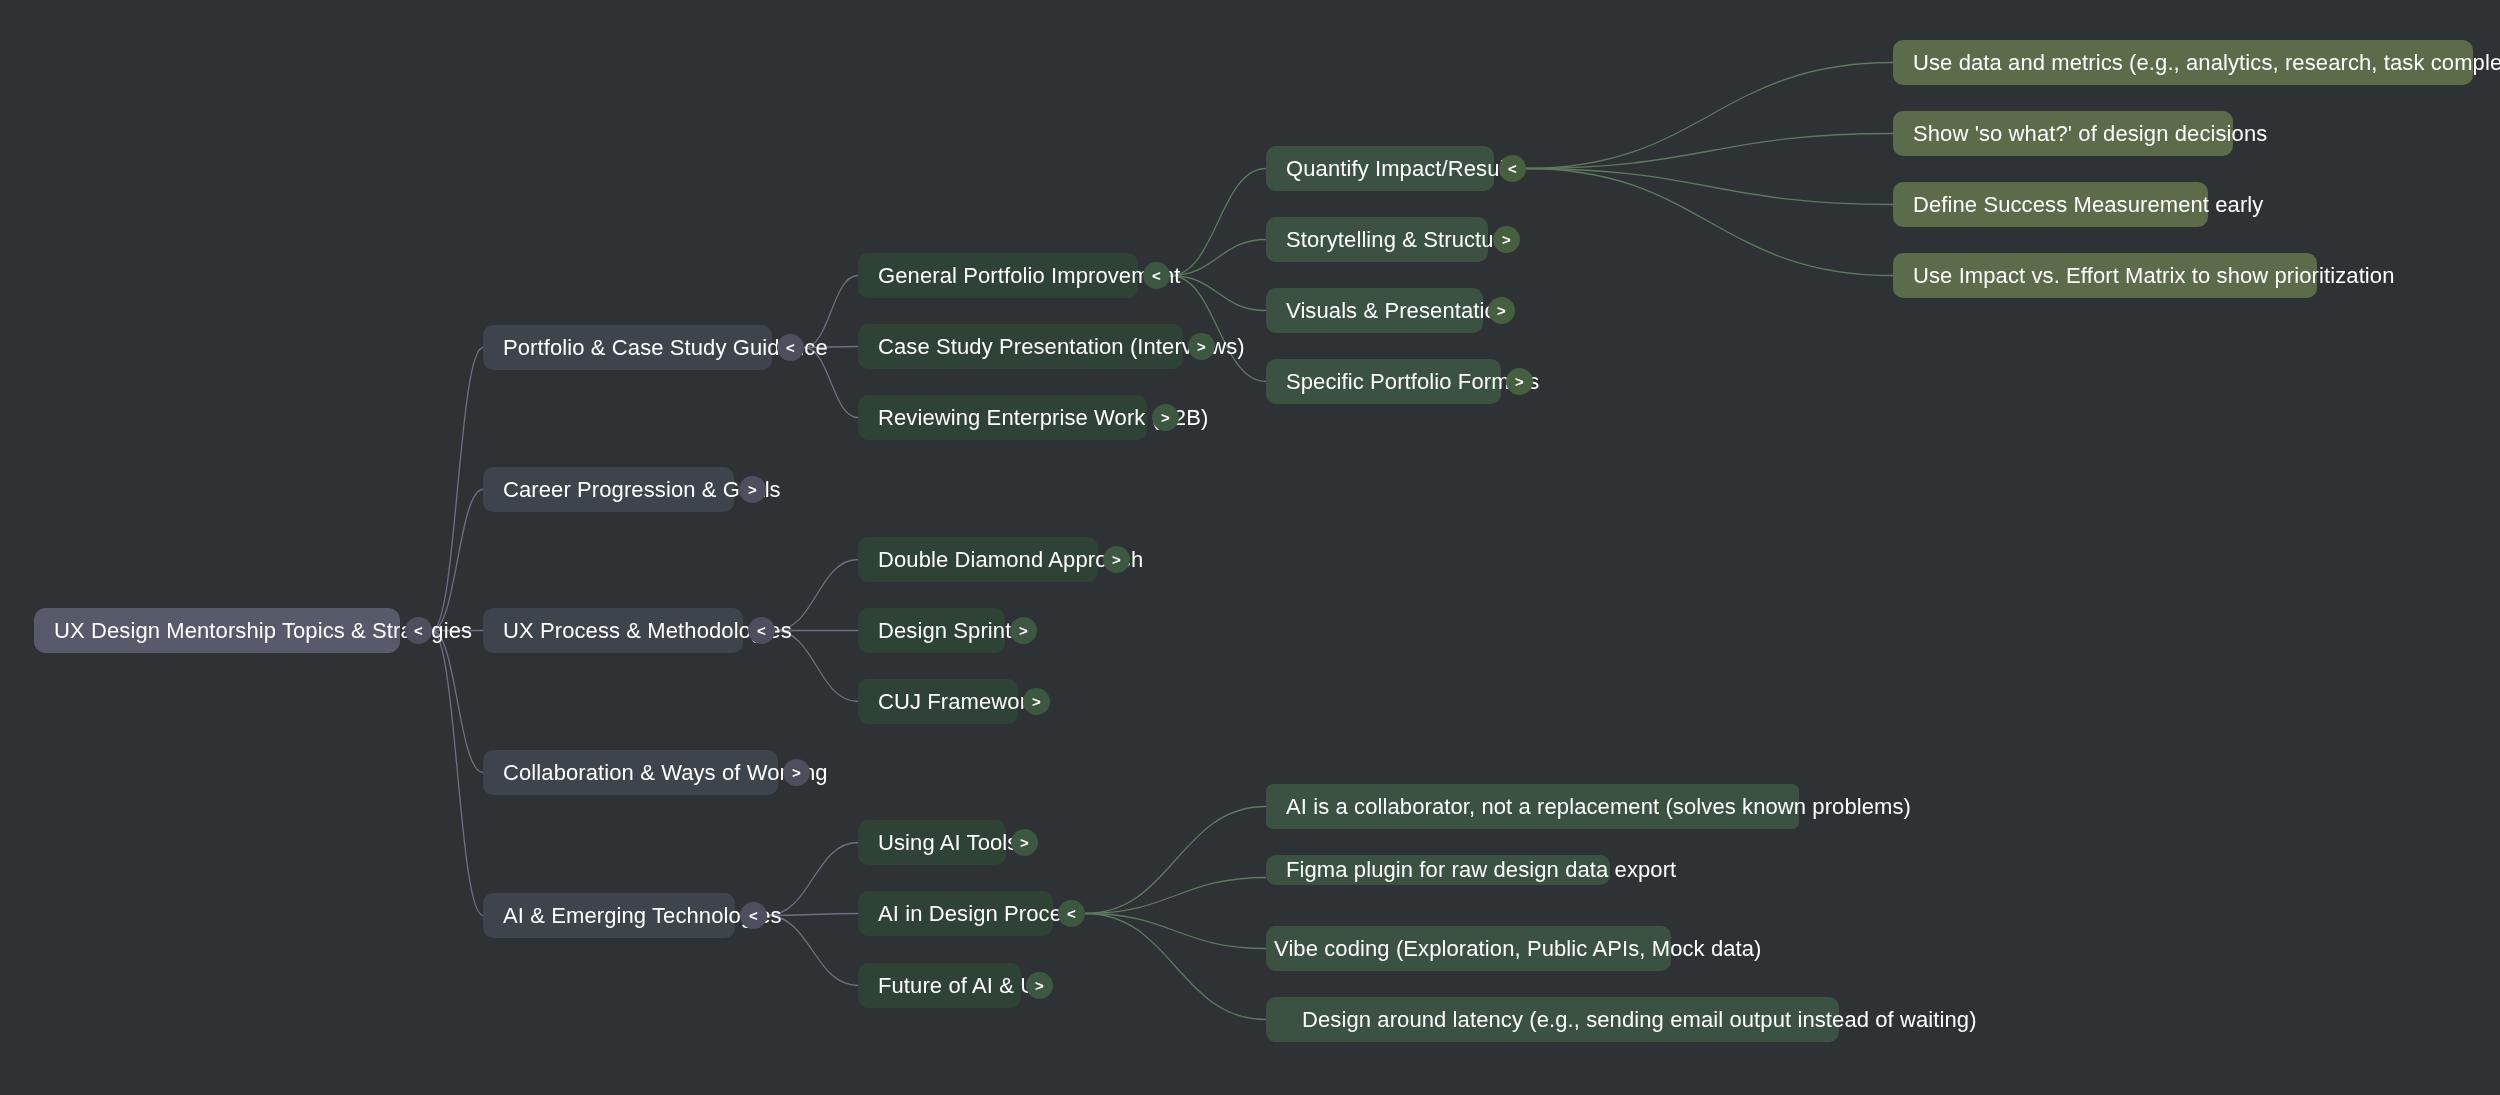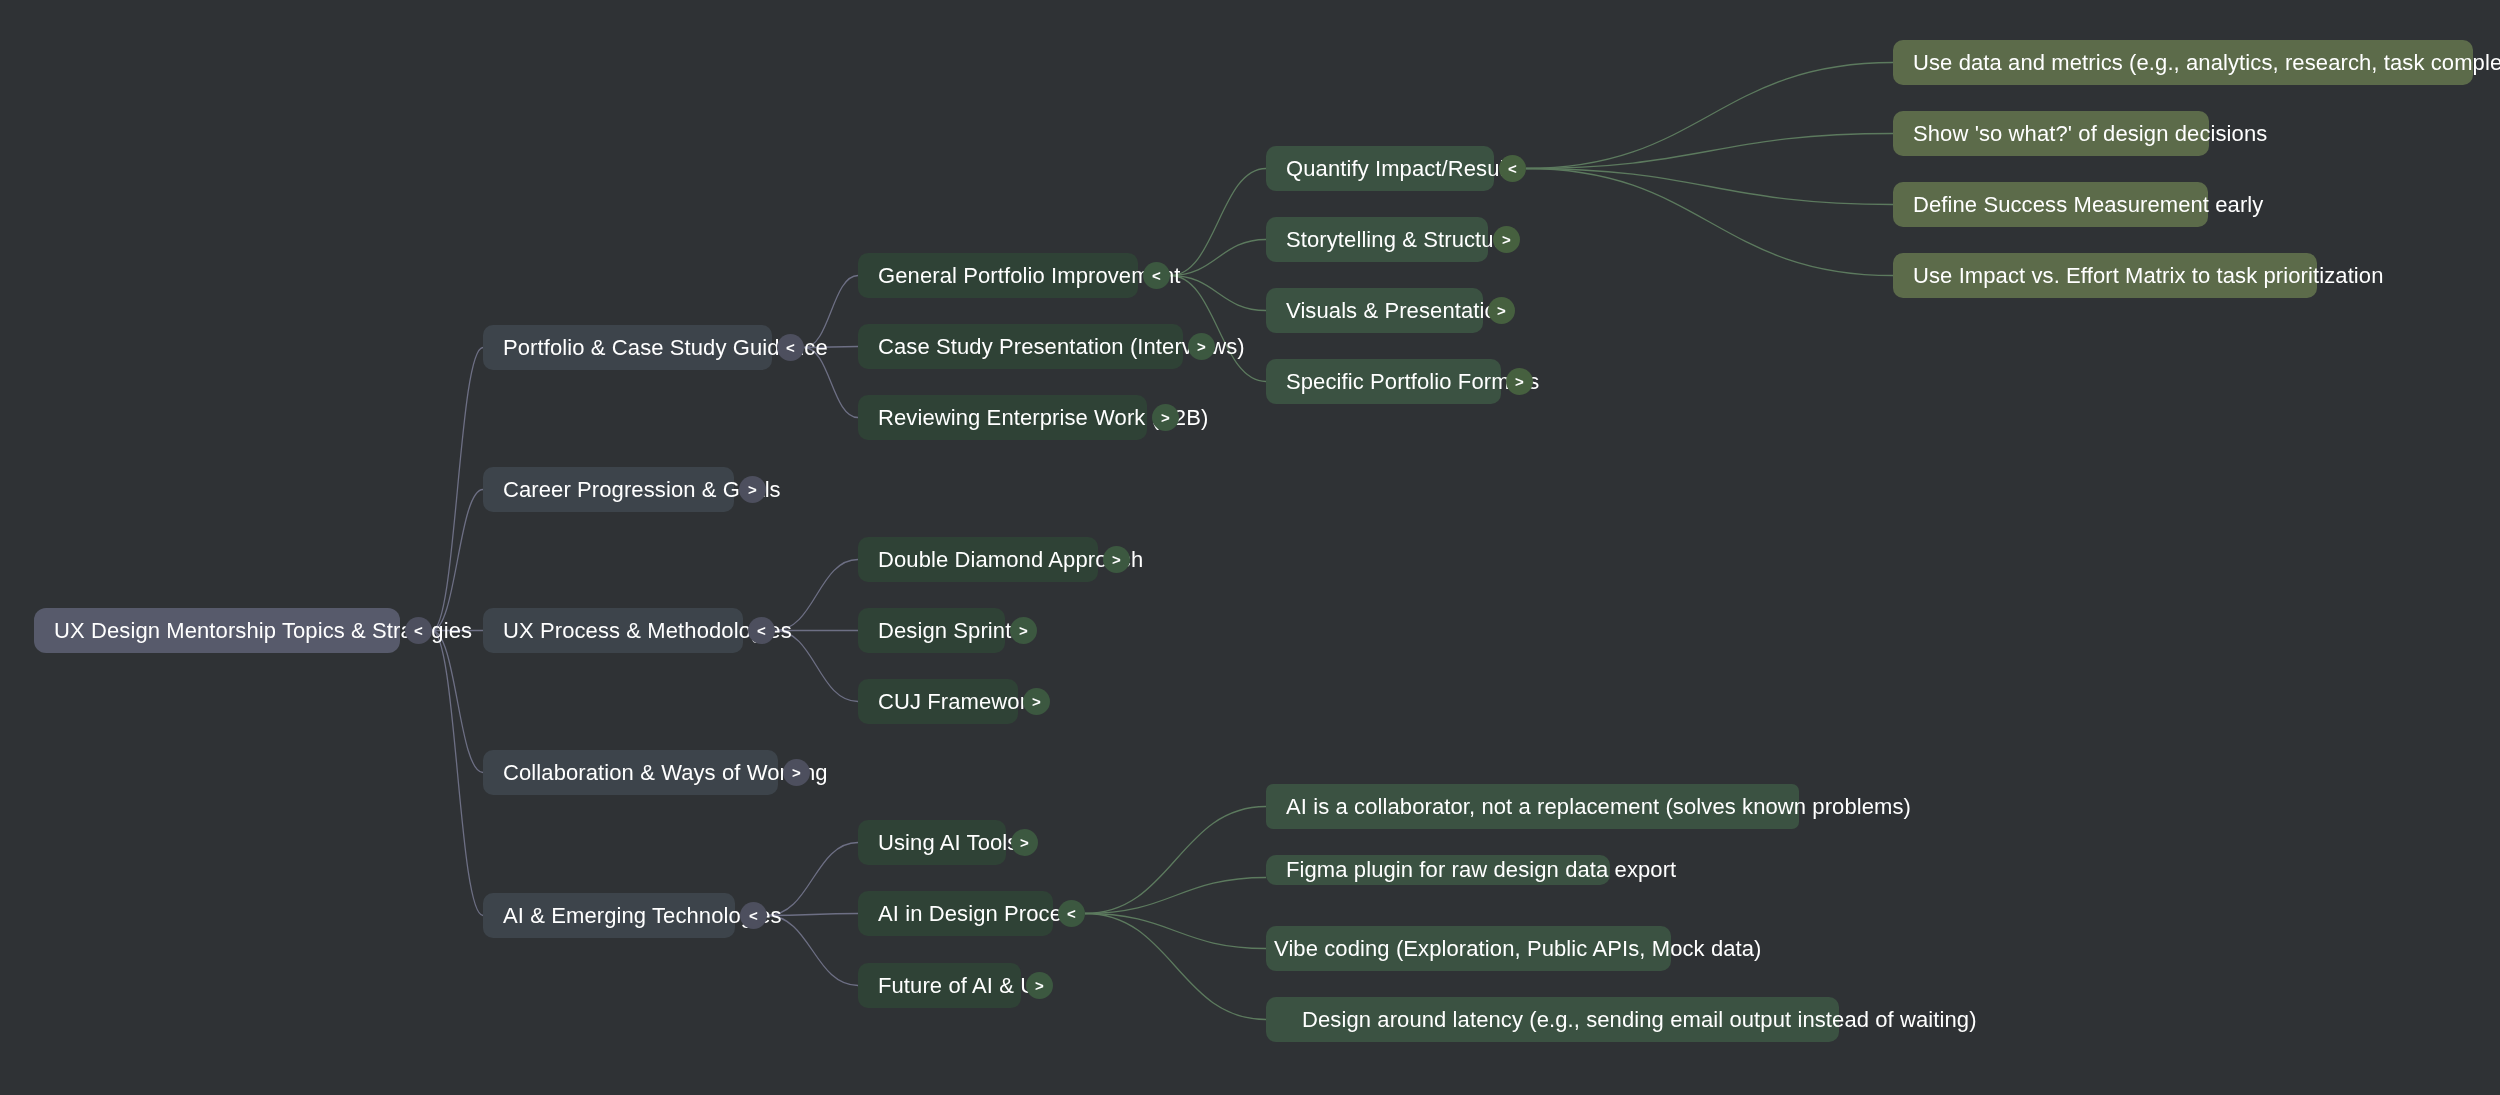--- a/index.html
+++ b/index.html
@@ -180,23 +180,23 @@
       </div>
       <div class="node lvl4" style="left: 1266px; top: 926px; width: 405px; height: 45px; padding-left: 8px;">
         <span>Vibe coding (Exploration, Public APIs, Mock data)</span>
       </div>
       <div class="node lvl4" style="left: 1266px; top: 997px; width: 573px; height: 45px; padding-left: 36px;">
         <span>Design around latency (e.g., sending email output instead of waiting)</span>
       </div>
       <div class="node lvl5" style="left: 1893px; top: 40px; width: 580px; height: 45px;">
         <span>Use data and metrics (e.g., analytics, research, task completion rates)</span>
       </div>
-      <div class="node lvl5" style="left: 1893px; top: 111px; width: 316px; height: 45px;">
+      <div class="node lvl5" style="left: 1893px; top: 111px; width: 340px; height: 45px;">
         <span>Show 'so what?' of design decisions</span>
       </div>
       <div class="node lvl5" style="left: 1893px; top: 182px; width: 315px; height: 45px; text-align: right;">
         <span>Define Success Measurement early</span>
       </div>
       <div class="node lvl5" style="left: 1893px; top: 253px; width: 424px; height: 45px;">
-        <span>Use Impact vs. Effort Matrix to task prioritization</span>
+        <span>Use Impact vs. Effort Matrix to show prioritization</span>
       </div>
     </div>
 </div>
 
 </body></html>

